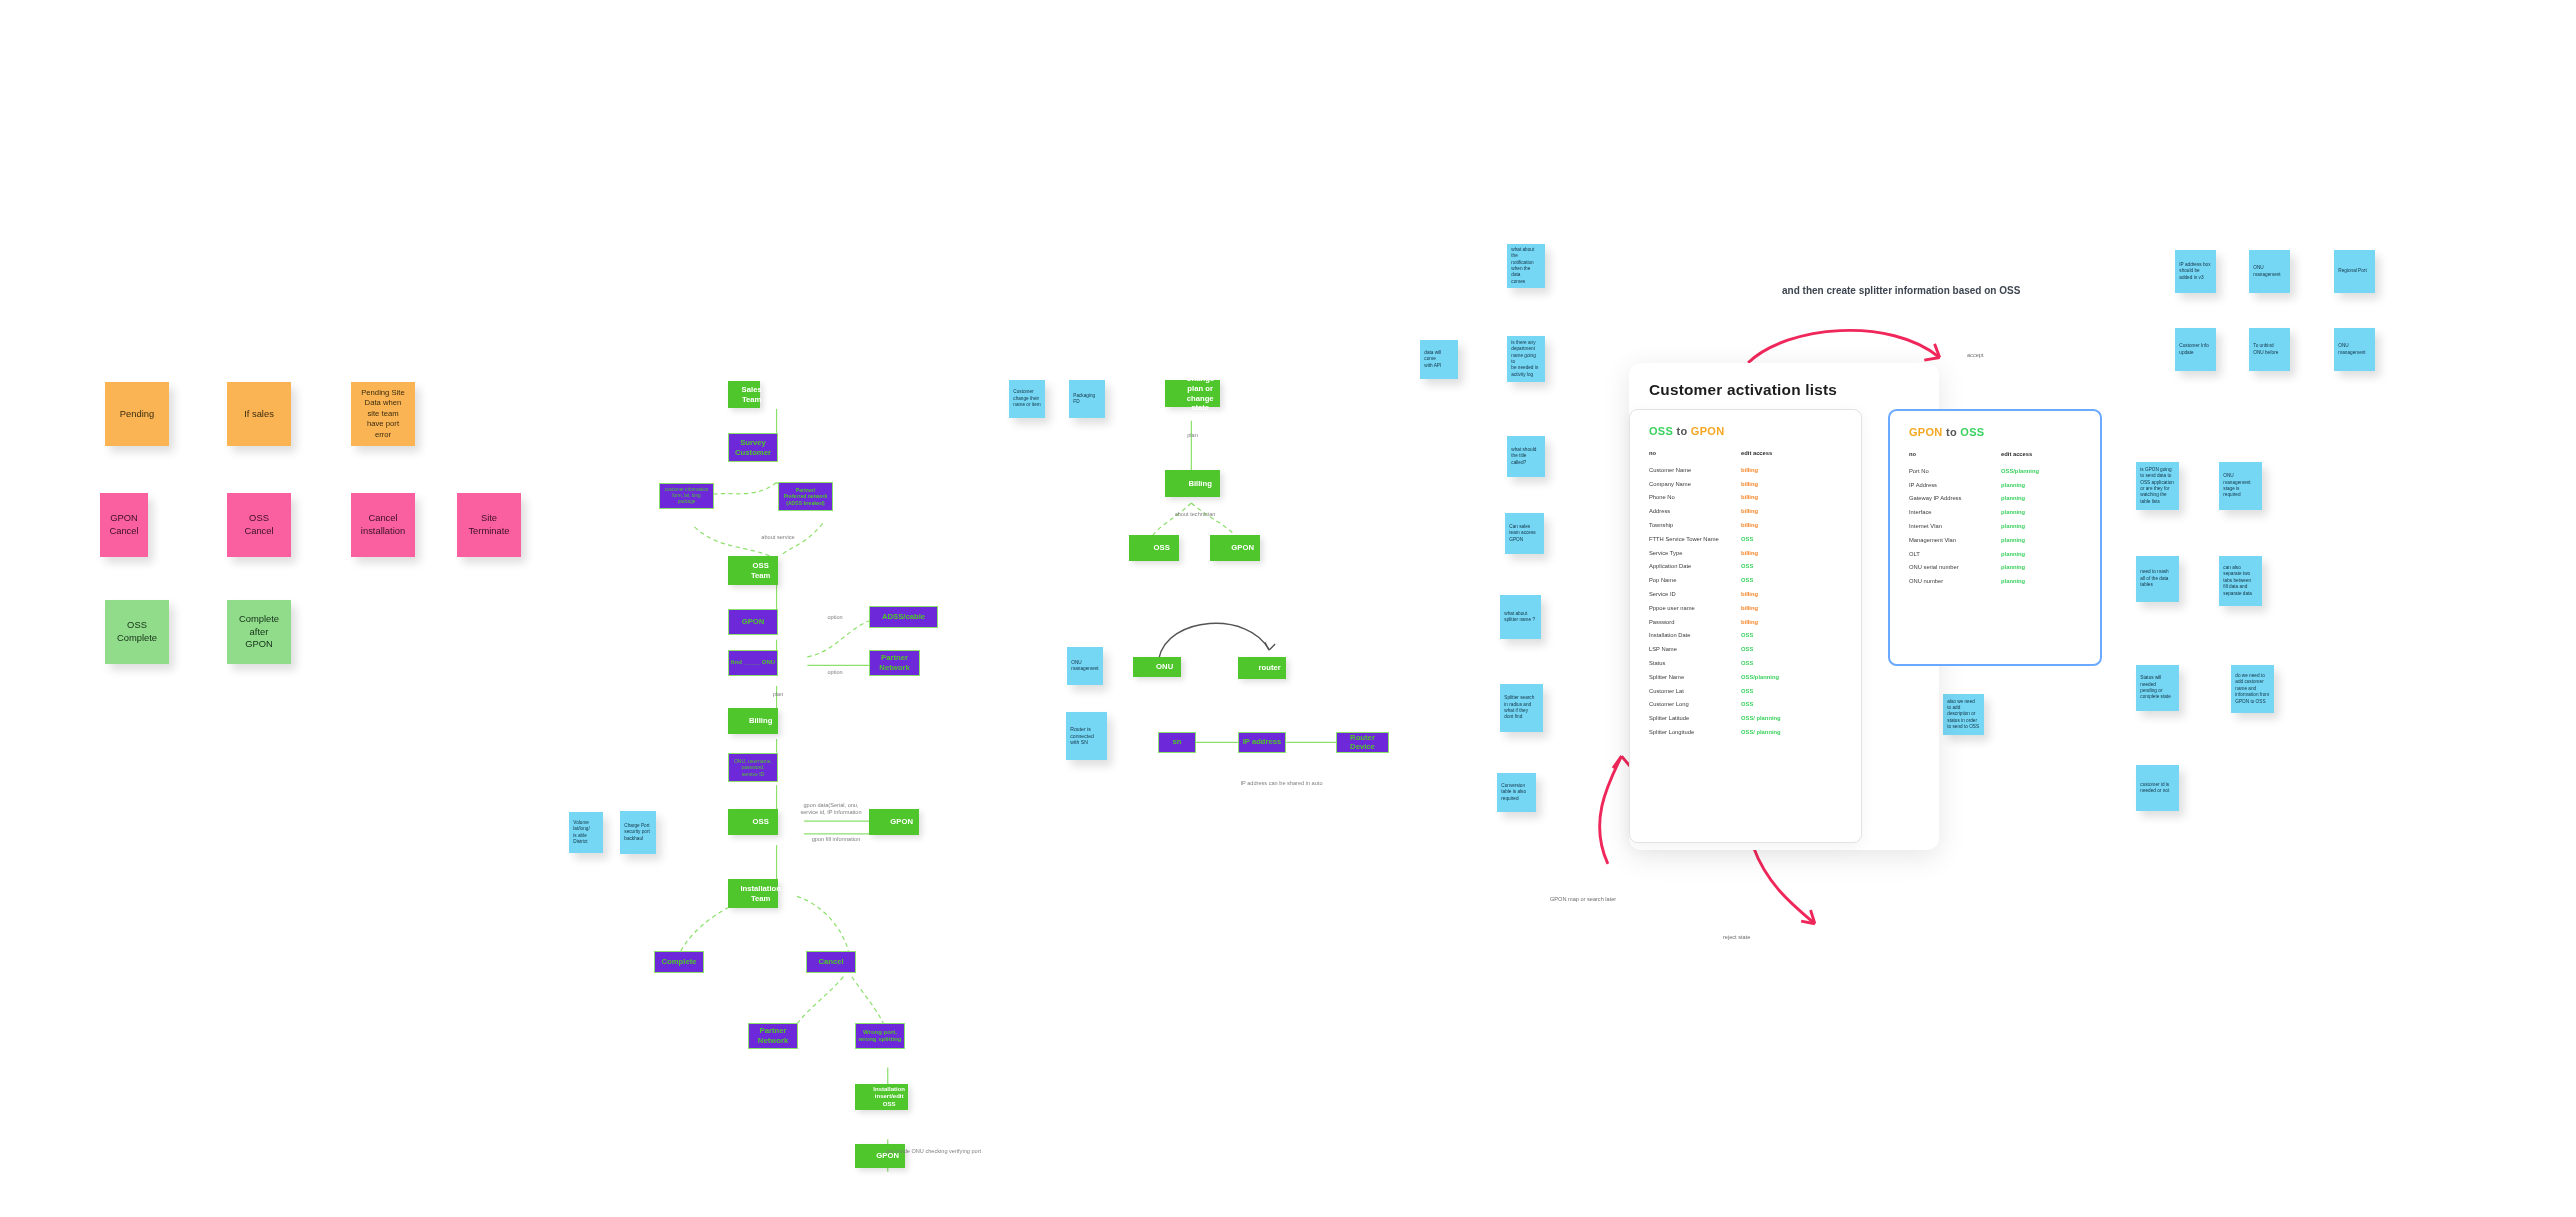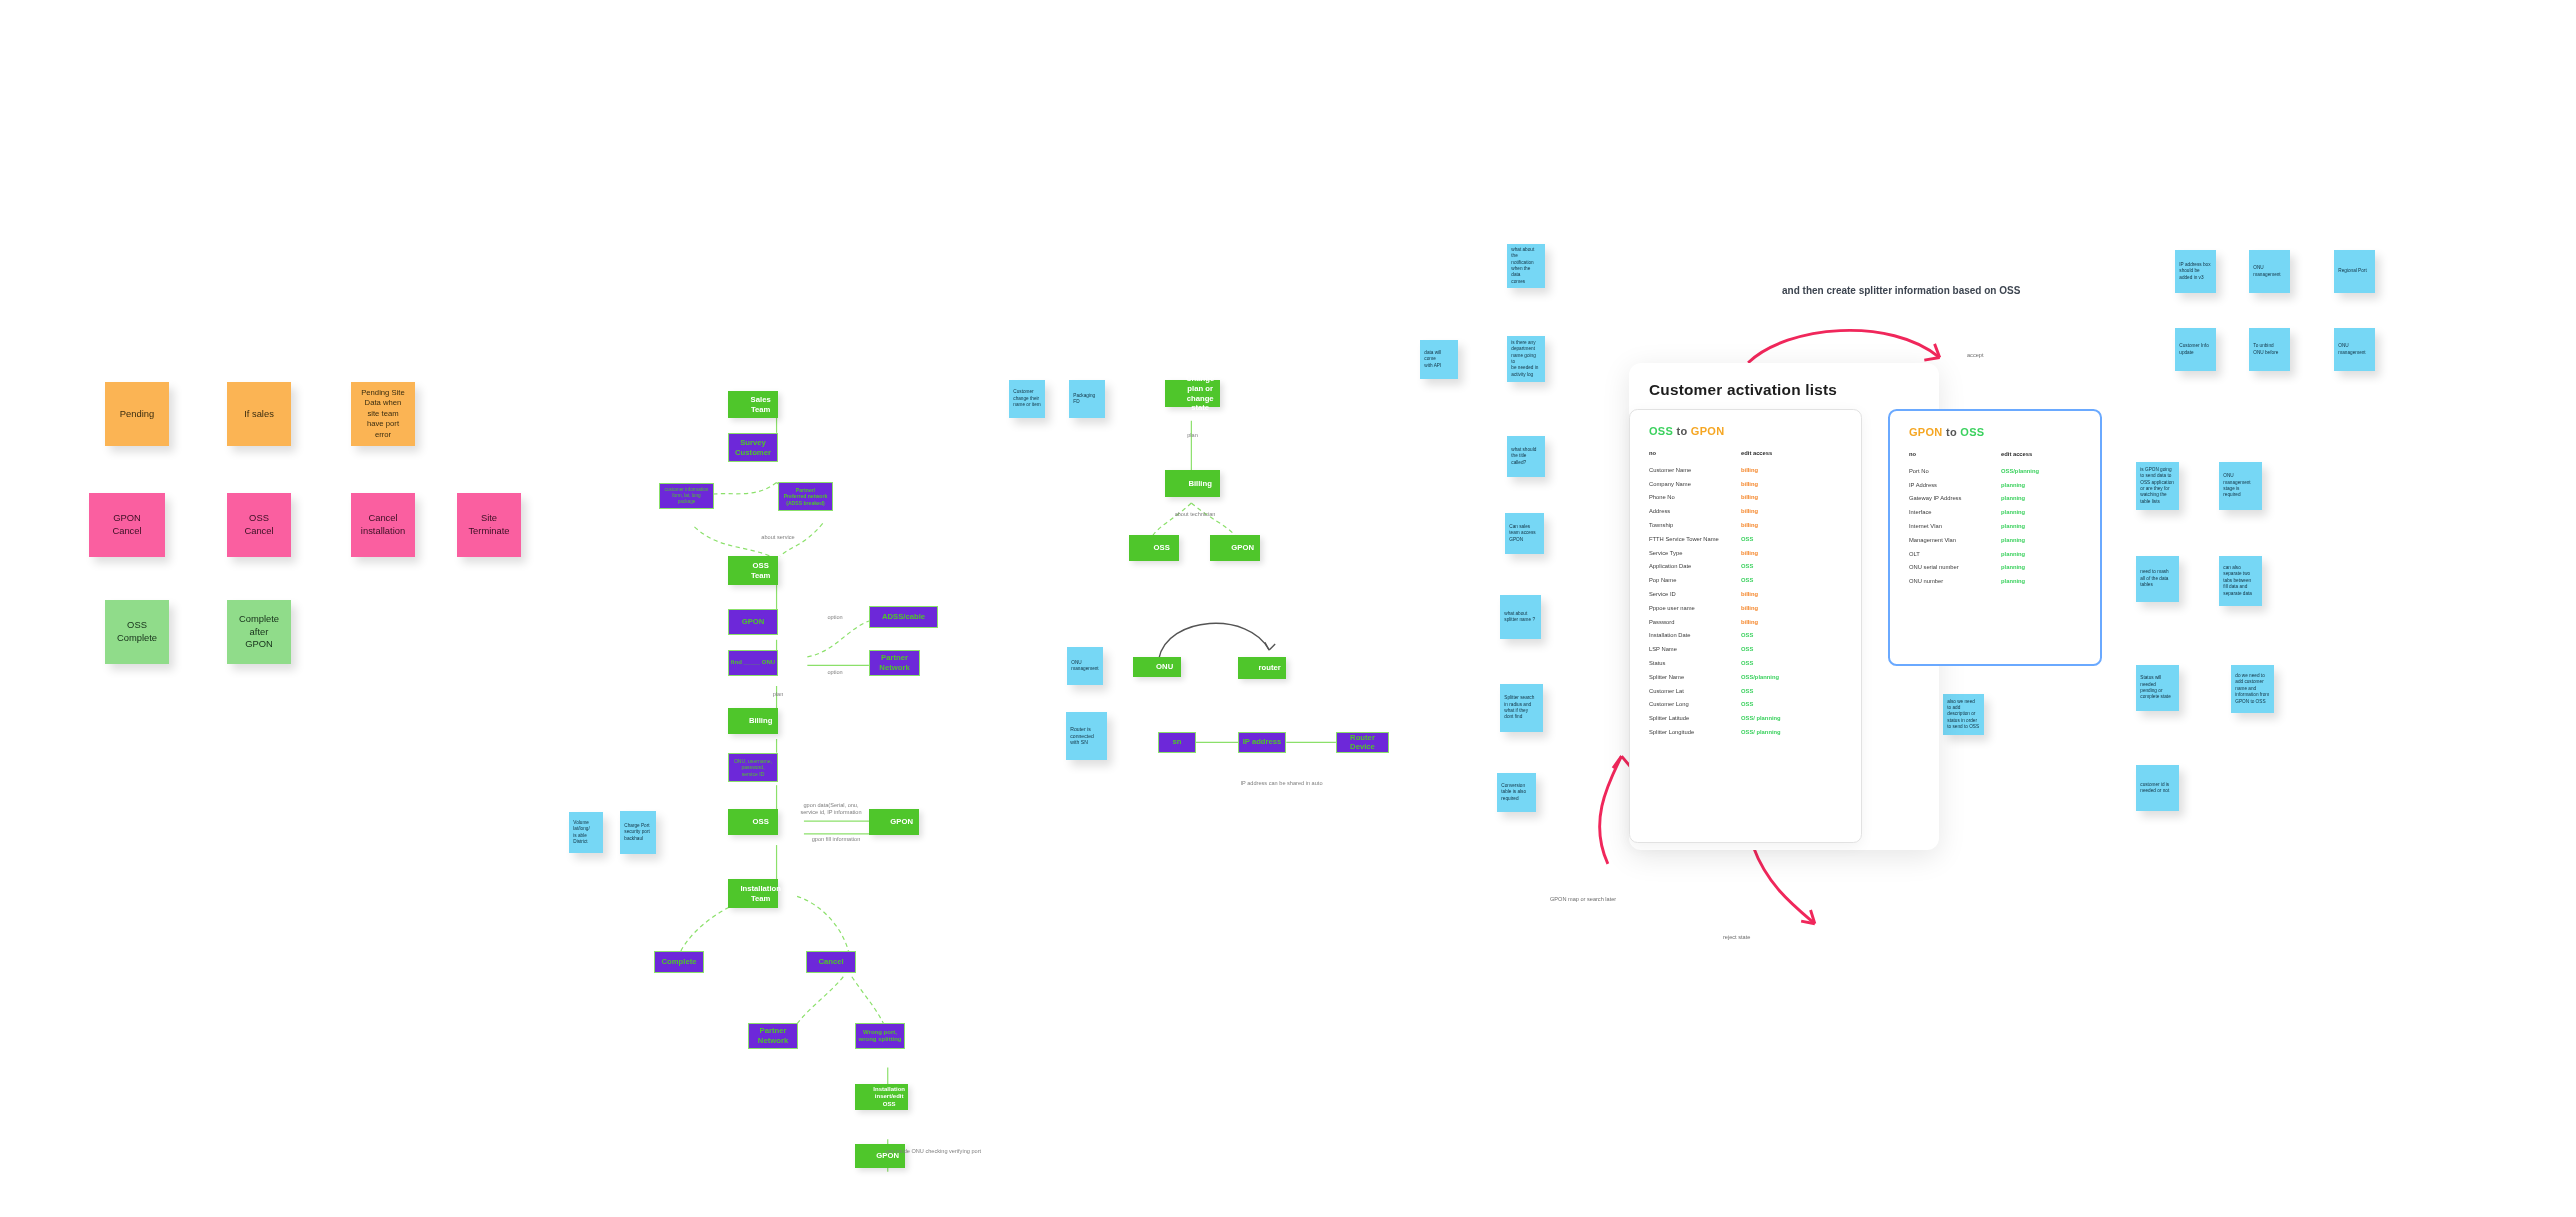--- a/index.html
+++ b/index.html
@@ -51,21 +51,21 @@
 </style>
 </head>
 <body>
 
 <div id="canvas">
 
   <div class="note orange ctr" style="left:105px;top:382px;width:64px;height:64px;">Pending</div>
   <div class="note orange ctr" style="left:227px;top:382px;width:64px;height:64px;">If sales</div>
   <div class="note orange ctr" style="left:351px;top:382px;width:64px;height:64px;font-size:7.7px;">Pending Site Data when site team have port error</div>
 
-  <div class="note pink ctr" style="left:89px;top:493px;width:76px;height:64px;">GPON Cancel</div>
+  <div class="note pink ctr" style="left:100px;top:493px;width:48px;height:64px;">GPON Cancel</div>
   <div class="note pink ctr" style="left:227px;top:493px;width:64px;height:64px;">OSS Cancel</div>
   <div class="note pink ctr" style="left:351px;top:493px;width:64px;height:64px;">Cancel installation</div>
   <div class="note pink ctr" style="left:457px;top:493px;width:64px;height:64px;">Site Terminate</div>
 
   <div class="note green ctr" style="left:105px;top:600px;width:64px;height:64px;">OSS Complete</div>
   <div class="note green ctr" style="left:227px;top:600px;width:64px;height:64px;">Complete after GPON</div>
 
   <svg class="ov" viewBox="0 0 3012 1424" width="2576" height="1218">
 
     <path d="M908,478 L908,506" stroke="#8BE06A" stroke-width="1.4" fill="none"></path>
@@ -99,21 +99,21 @@
     <path d="M932,1048 C958,1056 984,1082 992,1112" stroke="#8BE06A" stroke-width="1.4" fill="none" stroke-dasharray="5,4"></path>
 
     <path d="M986,1142 C966,1166 940,1182 924,1208" stroke="#8BE06A" stroke-width="1.4" fill="none" stroke-dasharray="5,4"></path>
     <path d="M996,1142 C1012,1166 1028,1182 1038,1208" stroke="#8BE06A" stroke-width="1.4" fill="none" stroke-dasharray="5,4"></path>
 
     <path d="M1038,1248 L1038,1296" stroke="#8BE06A" stroke-width="1.4" fill="none"></path>
 
     <path d="M1038,1332 L1038,1370" stroke="#8BE06A" stroke-width="1.4" fill="none"></path>
   </svg>
 
-  <div class="box solid shadow" style="left:728px;top:381px;width:50px;height:27px;margin-top:10px;">Sales Team</div>
+  <div class="box solid shadow" style="left:728px;top:381px;width:32px;height:27px;">Sales Team</div>
   <div class="box outline" style="left:728px;top:433px;width:50px;height:29px;">Survey
 Customer</div>
   <div class="box outline" style="left:659px;top:483px;width:55px;height:26px;font-size:4.7px;font-weight:normal;">customer information
 form, lat, long
 package</div>
   <div class="box outline" style="left:778px;top:482px;width:55px;height:29px;font-size:5.1px;">Partner/
 Preferred network
 (ADSS breaked)</div>
   <div class="box solid shadow" style="left:728px;top:556px;width:50px;height:29px;">OSS Team</div>
   <div class="box outline" style="left:728px;top:609px;width:50px;height:26px;">GPON</div>

